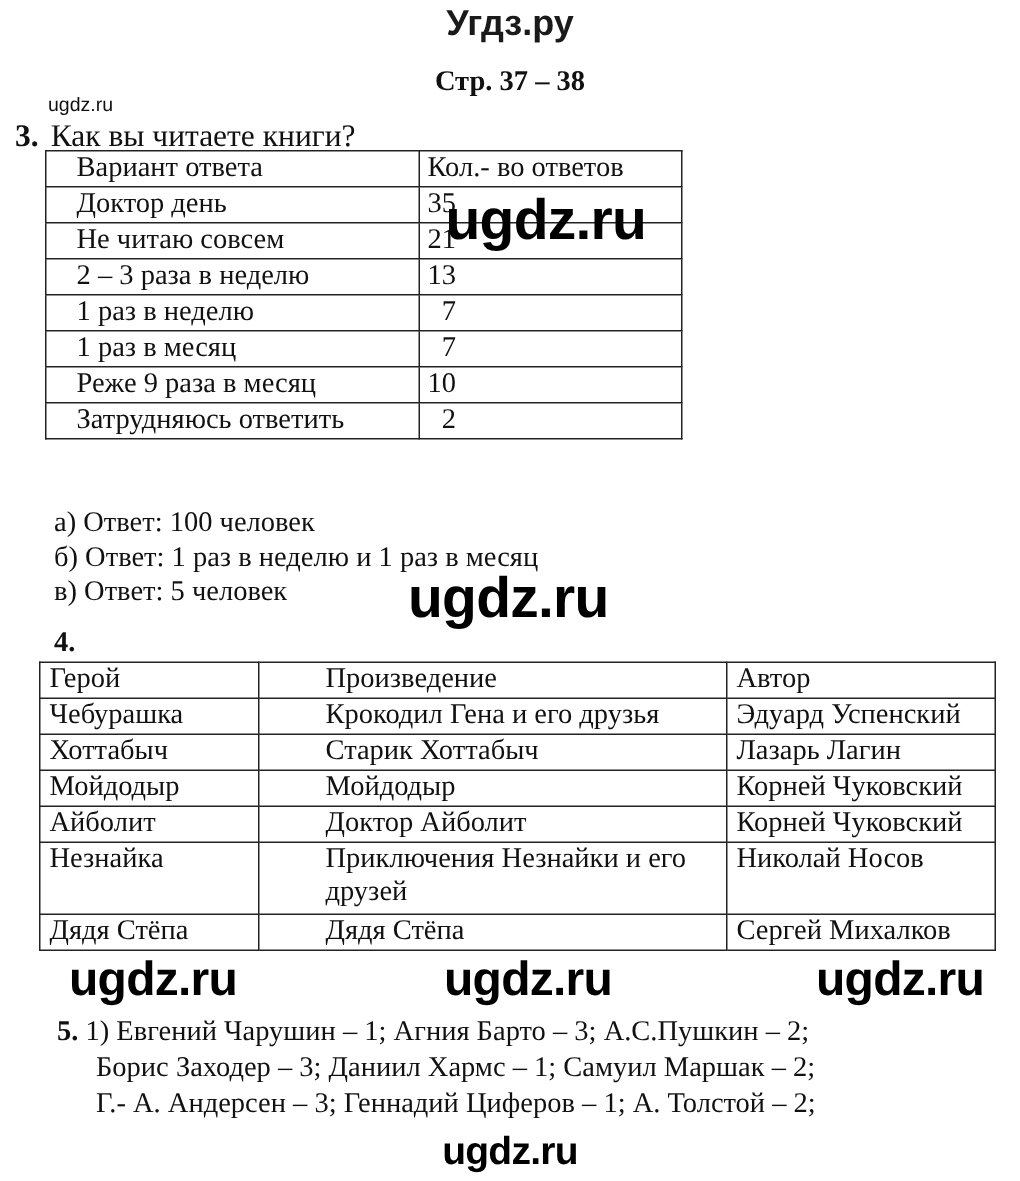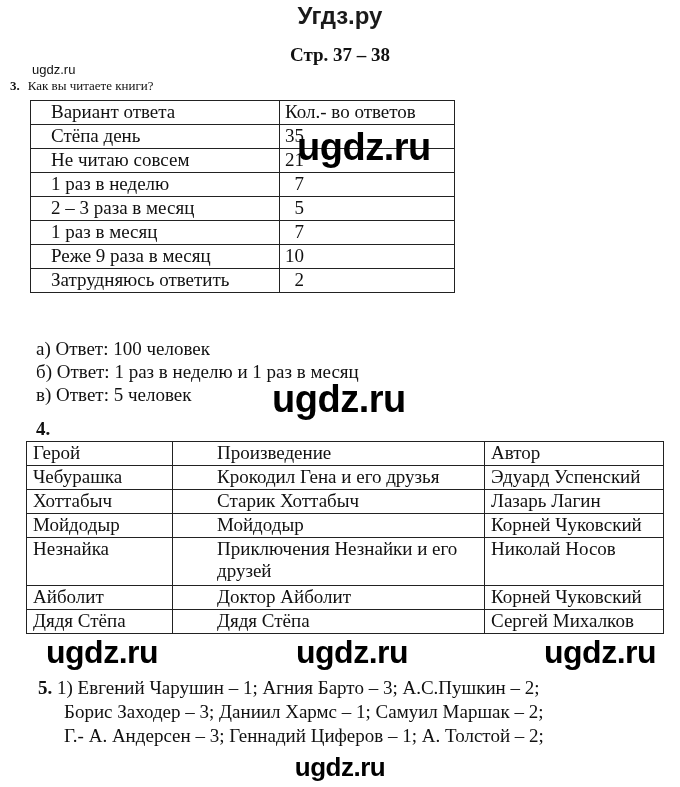--- a/index.html
+++ b/index.html
@@ -33,21 +33,21 @@
       box-sizing: border-box;
     }
     .small-wm {
       left: 32px; top: 62px;
       font-family: "Liberation Sans", "DejaVu Sans", sans-serif;
       font-size: 13px;
       color: #111;
     }
     .q-head {
       left: 10px; top: 78px;
-      font-size: 13px;
+      font-size: 21px;
     }
     .q-head .num { font-weight: bold; margin-right: 8px; }
 
     table.grid {
       position: absolute;
       border-collapse: collapse;
       font-size: 19px;
       line-height: 22px;
     }
     table.grid td {
@@ -110,34 +110,34 @@
   <span class="num">3.</span><span>Как вы читаете книги?</span>
 </div>
 
 <table class="grid" id="t1">
   <tbody>
       <tr>
     <td class="c1">Вариант ответа</td>
     <td class="c2">Кол.- во ответов</td>
   </tr>
   <tr>
-    <td class="c1">Стёпа день</td>
+    <td class="c1">Доктор день</td>
     <td class="c2">35</td>
   </tr>
   <tr>
     <td class="c1">Не читаю совсем</td>
     <td class="c2">21</td>
   </tr>
   <tr>
+    <td class="c1">2 – 3 раза в неделю</td>
+    <td class="c2">13</td>
+  </tr>
+  <tr>
     <td class="c1">1 раз в неделю</td>
     <td class="c2" style="white-space:pre">  7</td>
-  </tr>
-  <tr>
-    <td class="c1">2 – 3 раза в месяц</td>
-    <td class="c2" style="white-space:pre">  5</td>
   </tr>
   <tr>
     <td class="c1">1 раз в месяц</td>
     <td class="c2" style="white-space:pre">  7</td>
   </tr>
   <tr>
     <td class="c1">Реже 9 раза в месяц</td>
     <td class="c2">10</td>
   </tr>
   <tr>
@@ -175,28 +175,28 @@
     <td class="c1">Хоттабыч</td>
     <td class="c2">Старик Хоттабыч</td>
     <td>Лазарь Лагин</td>
   </tr>
   <tr>
     <td class="c1">Мойдодыр</td>
     <td class="c2">Мойдодыр</td>
     <td>Корней Чуковский</td>
   </tr>
   <tr>
+    <td class="c1">Айболит</td>
+    <td class="c2">Доктор Айболит</td>
+    <td>Корней Чуковский</td>
+  </tr>
+  <tr>
     <td class="c1" style="height:47px">Незнайка</td>
     <td class="c2 wrap">Приключения Незнайки и его друзей</td>
     <td>Николай Носов</td>
-  </tr>
-  <tr>
-    <td class="c1">Айболит</td>
-    <td class="c2">Доктор Айболит</td>
-    <td>Корней Чуковский</td>
   </tr>
   <tr>
     <td class="c1">Дядя Стёпа</td>
     <td class="c2">Дядя Стёпа</td>
     <td>Сергей Михалков</td>
   </tr>
 </tbody>
   </table>
 
 <div class="abs wm wm-mid" style="left:46px; top:634px;">ugdz.ru</div>

